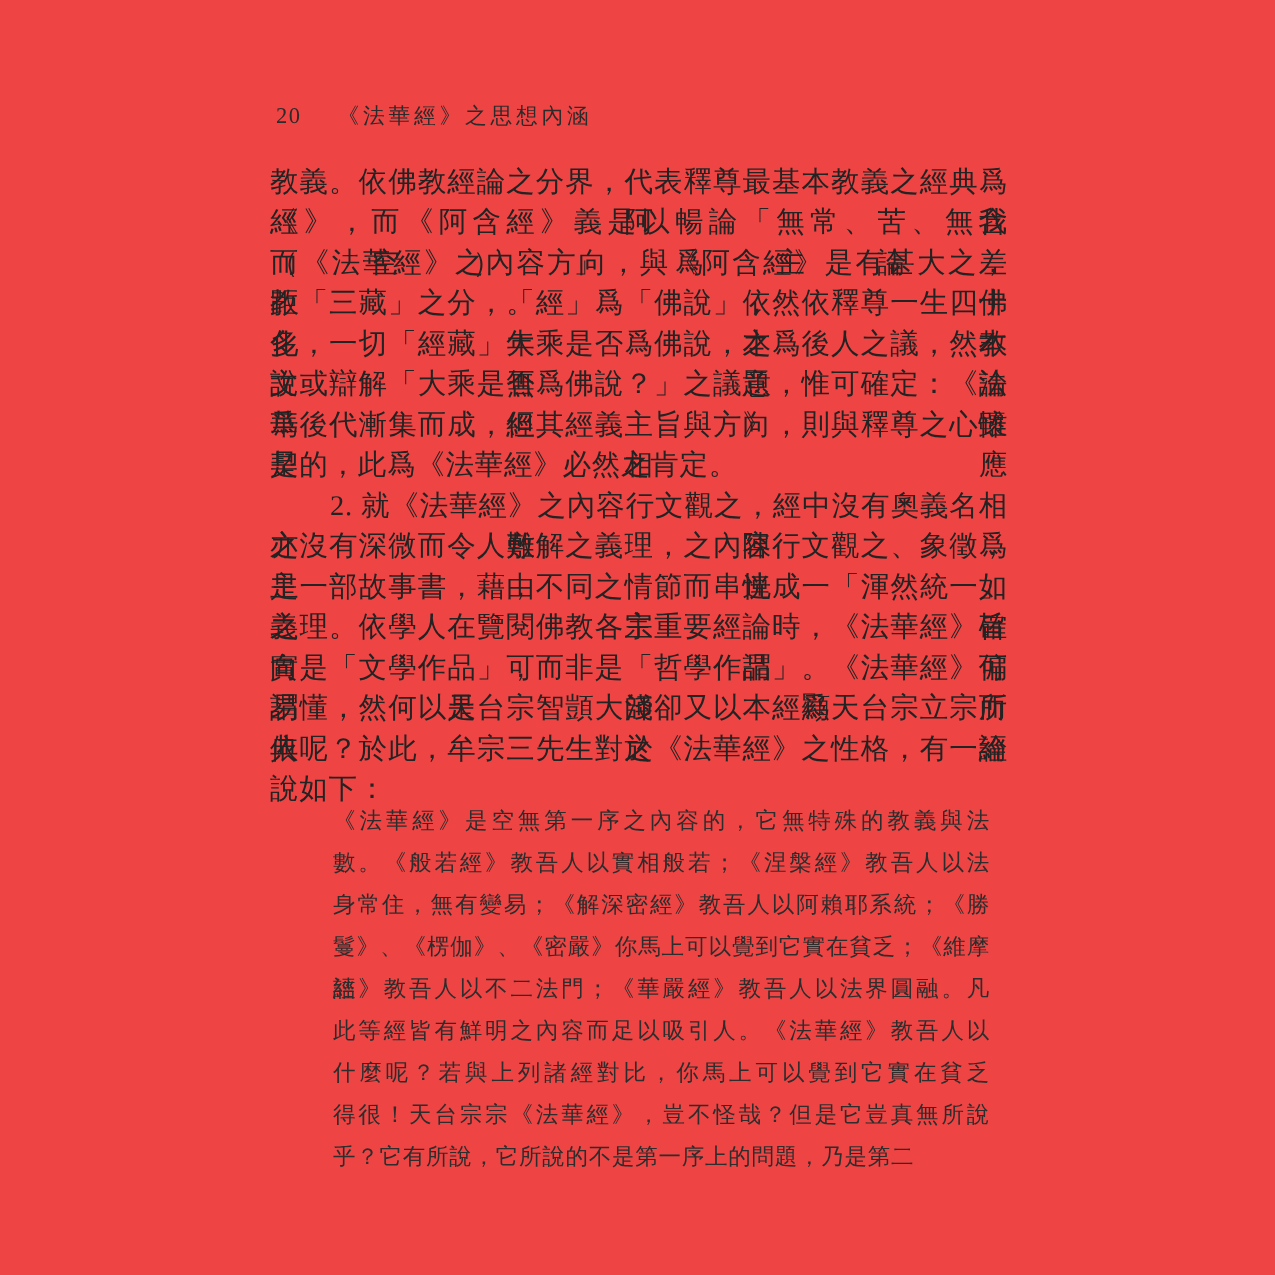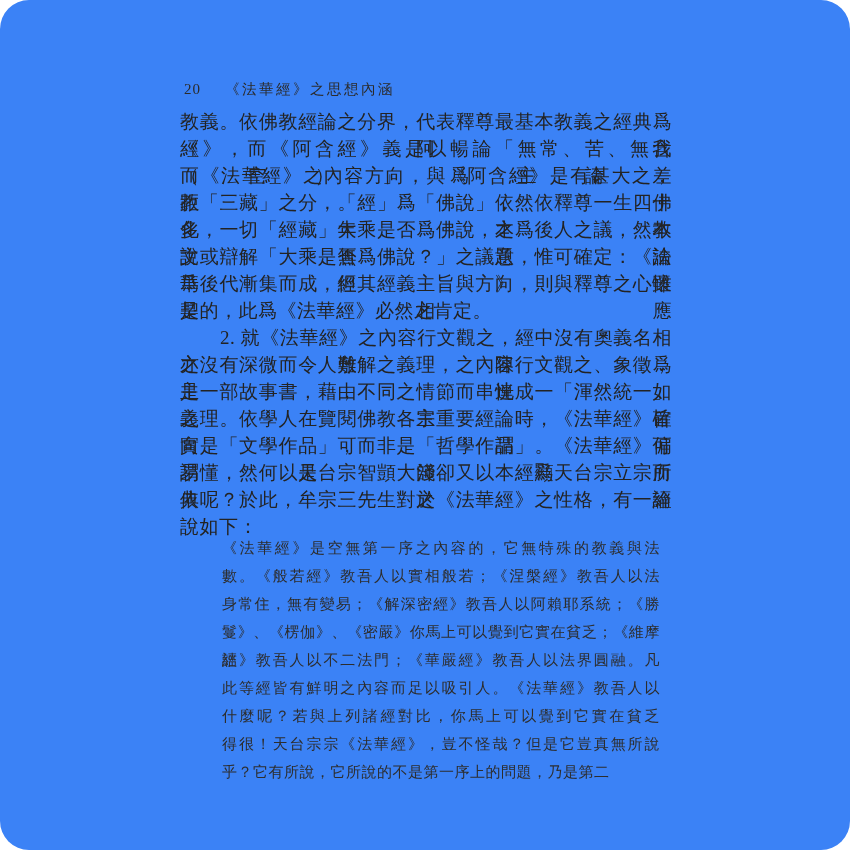--- a/index.html
+++ b/index.html
@@ -11,42 +11,40 @@
     height: 850px;
     background: #ffffff;
     font-family: "Liberation Serif", "DejaVu Serif", serif;
     color: #262626;
     position: relative;
     overflow: hidden;
   }
   .page {
     position: absolute;
     inset: 0;
-    background: #3b82f6;
-    border-radius: 29px;
+    background: #ef4444;
   }
   
   .page-header {
     position: absolute;
     left: 184px;
     top: 68px;
     display: flex;
     align-items: baseline;
     gap: 24px;
     font-size: 15px;
     color: #2b2b2b;
   }
   .page-number {
     font-size: 15px;
     letter-spacing: 1px;
   }
   .running-title {
     letter-spacing: 2.5px;
     font-size: 14.5px;
-    margin-top: 12px;
   }
   
   .body-text {
     position: absolute;
     left: 180px;
     top: 108px;
     width: 492px;
     font-size: 19px;
     color: #232323;
   }

